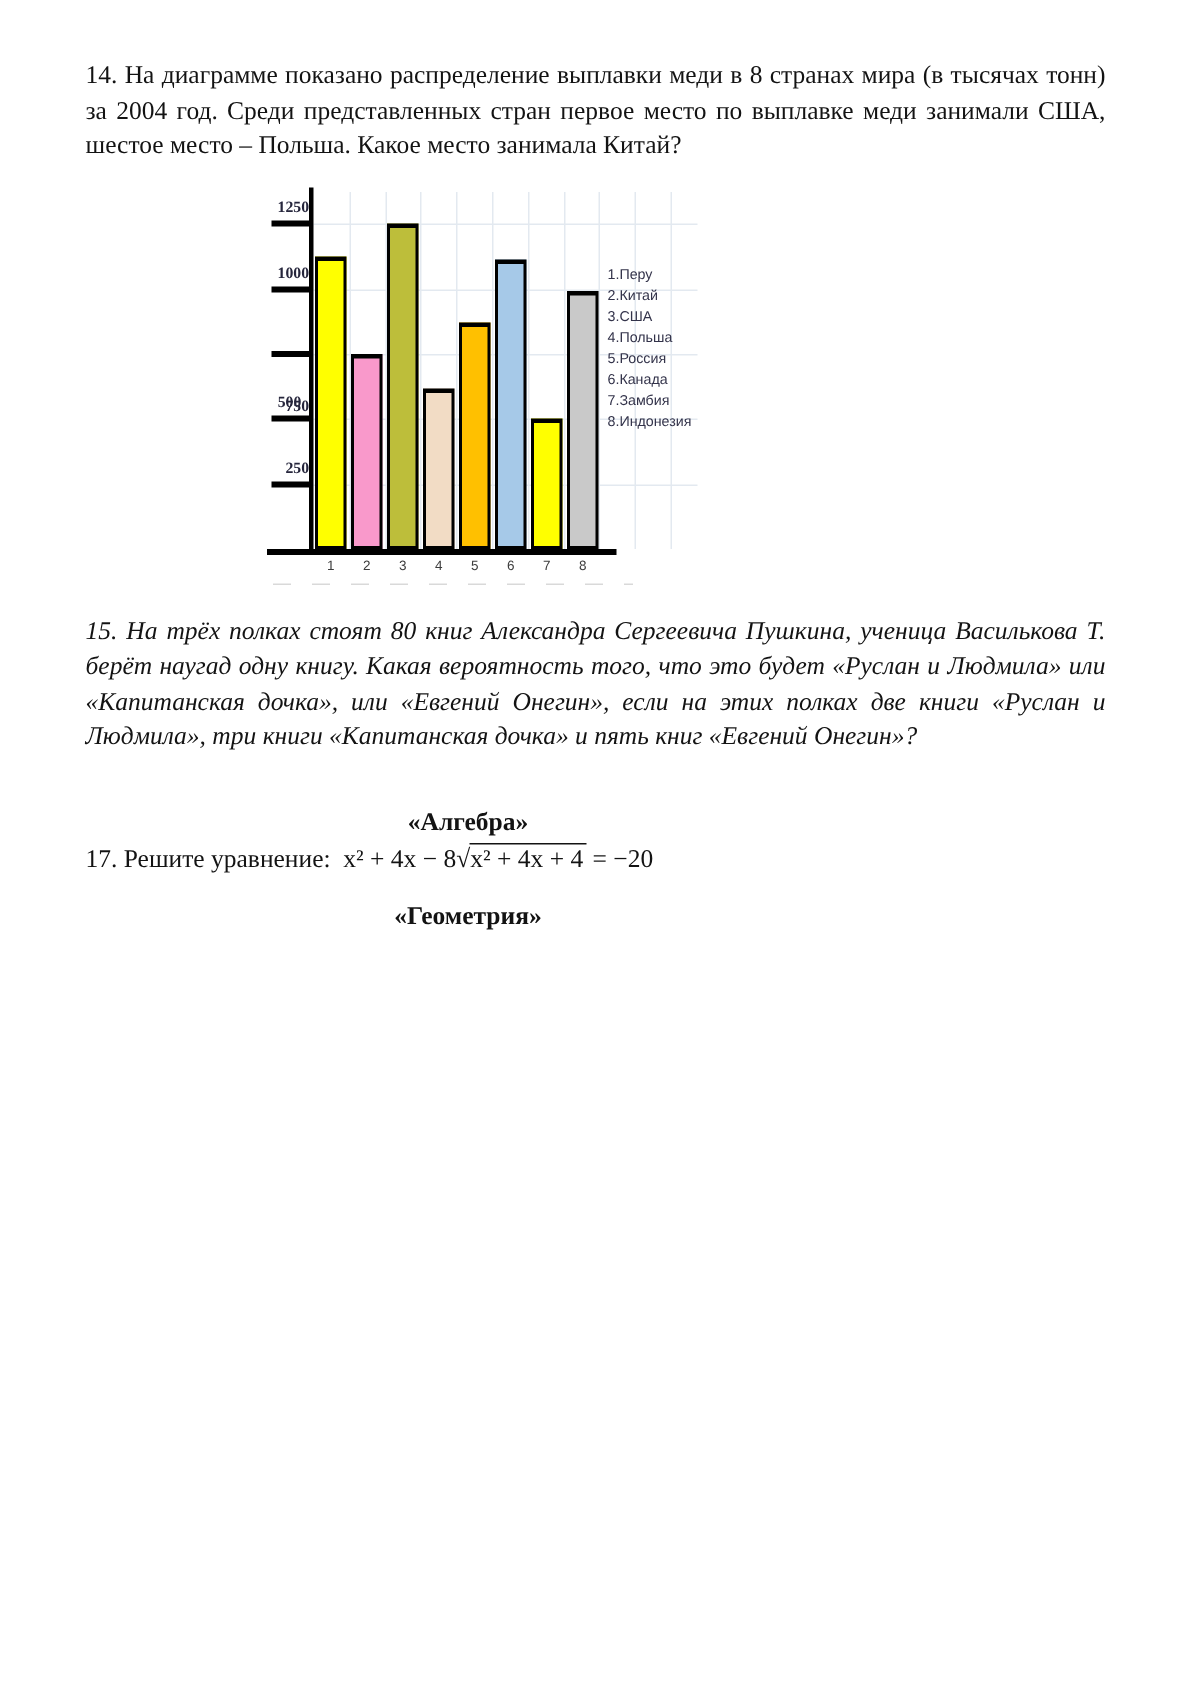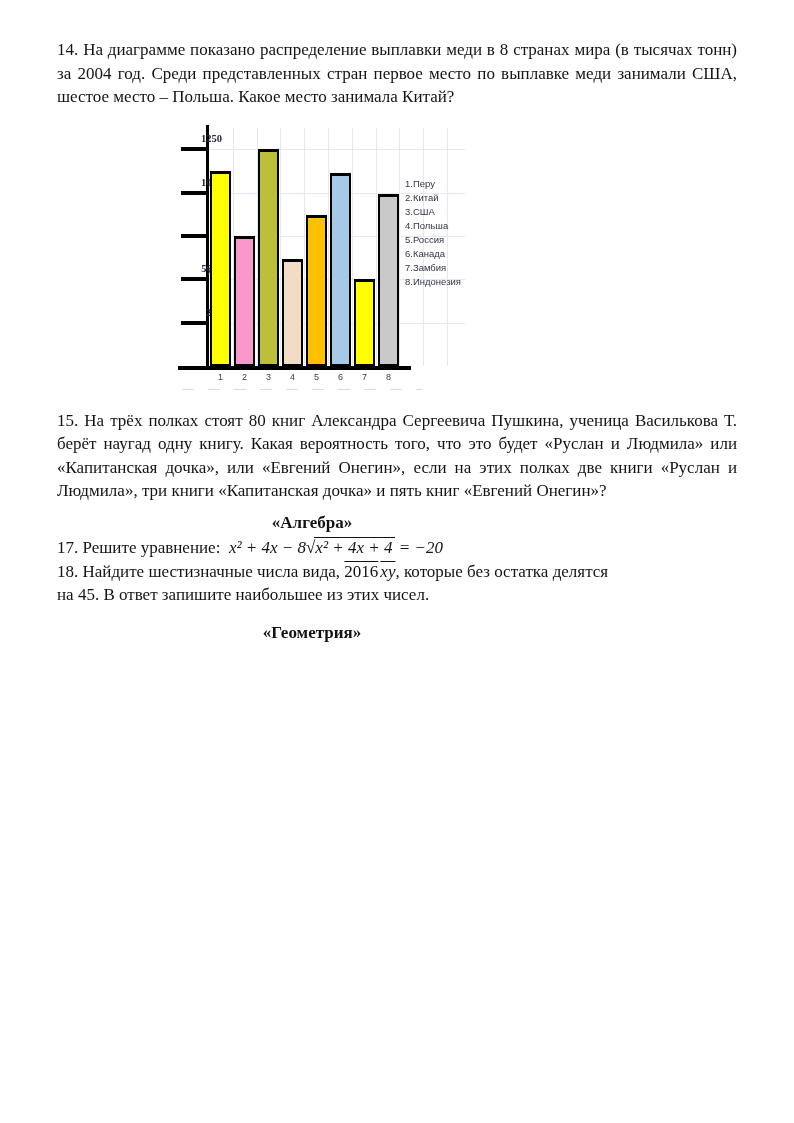--- a/index.html
+++ b/index.html
@@ -11,38 +11,38 @@
   .prob { font-size:17px; line-height:23.5px; margin:0; }
   .just { text-align:justify; }
   .prewrap { white-space:pre-line; }
   .heading {
     font-weight:bold; font-size:17px; line-height:23.5px;
     width:510px; text-align:center; margin:0;
   }
   .h-alg { margin:8px 0 2px 0; }
   .h-geo { margin:14px 0 22px 0; }
   .mb-p14 { margin-bottom:14px; }
-  .mb-p15 { margin-bottom:8px; }
+  .mb-p15 { margin-bottom:33px;font-style:italic; }
   .mb-p16 { margin-bottom:0; }
   .mb-p18 { margin-bottom:0; }
   .mb-p19 { margin-bottom:22px; }
 
   
   .chart-block {
     position:relative; width:305px; height:272px;
     margin:2px 0 14px 121px;
   }
   .grid-h, .grid-v { position:absolute; background:#e3e9f0; }
   .grid-h { left:31px; width:256px; height:1px; }
   .grid-v { top:5px; height:238px; width:1px; }
   .y-axis-line { position:absolute; left:28px; top:2px; width:3px; height:241px; background:#000; }
   .x-base-line { position:absolute; left:0; top:243px; width:233px; height:4px; background:#000; }
   .y-tick { position:absolute; left:3px; width:27px; height:4px; background:#000; }
   .y-tick-label {
-    position:absolute; left:18px; width:26px; text-align:right;
+    position:absolute; left:2px; width:26px; text-align:right;
     font-family:"Liberation Serif", serif; font-weight:bold;
     font-size:10.5px; color:#26263c; line-height:12px;
   }
   .bars {
     position:absolute; left:31px; top:9px; height:234px; width:191px;
     display:flex; align-items:flex-end; gap:3px; padding-left:1px;
   }
   .bar {
     flex:0 0 21px; box-sizing:border-box;
     border:2px solid #000; border-top-width:3px;
@@ -59,21 +59,21 @@
     position:absolute; left:4px; top:266px; width:240px; height:1px;
     background:repeating-linear-gradient(90deg,#d9d9d9 0 12px, transparent 12px 26px);
   }
   .legend {
     position:absolute; left:227px; top:54px; width:78px;
     font-family:"Liberation Sans", sans-serif; font-size:9.5px;
     color:#33334a; line-height:14px;
   }
   .ovl { text-decoration:overline; }
   .ovl .vars { font-style:italic; padding-left:2px; }
-  .math { font-style:italic; white-space:nowrap;text-align:right; }
+  .math { white-space:nowrap;text-align:right; }
   .radicand { border-top:1.4px solid #131313; padding:0 2px 0 1px; }
   .sqrt-sign { letter-spacing:-1px; }
 </style>
 </head>
 <body>
 
 <div class="page">
   <div class="content">
 
     <p class="prob just mb-p14">14. На диаграмме показано распределение выплавки меди в 8 странах мира (в тысячах тонн) за 2004 год. Среди представленных стран первое место по выплавке меди занимали США, шестое место – Польша. Какое место занимала Китай?</p>
@@ -143,21 +143,19 @@
         </div>
     </div>
 
     <p class="prob just mb-p15">15. На трёх полках стоят 80 книг Александра Сергеевича Пушкина, ученица Василькова Т. берёт наугад одну книгу. Какая вероятность того, что это будет «Руслан и Людмила» или «Капитанская дочка», или «Евгений Онегин», если на этих полках две книги «Руслан и Людмила», три книги «Капитанская дочка» и пять книг «Евгений Онегин»?</p>
 
 
     <p class="heading h-alg">«Алгебра»</p>
 
     <p class="prob"><span>17. Решите уравнение:</span>&nbsp; <span class="math"><span>x² + 4x − 8</span><span class="sqrt-sign">√</span><span class="radicand">x² + 4x + 4</span> <span>= −20</span></span></p>
 
-    <p class="prob prewrap mb-p18"><span>18. Найдите шестизначные числа вида, </span><span class="ovl"><span>2016</span><span class="vars">xy</span></span><span>, которые без остатка делятся
-на 45. В ответ запишите наибольшее из этих чисел.</span></p>
 
     <p class="heading h-geo">«Геометрия»</p>
 
 
 
   </div>
 </div>
 
 </body></html>

